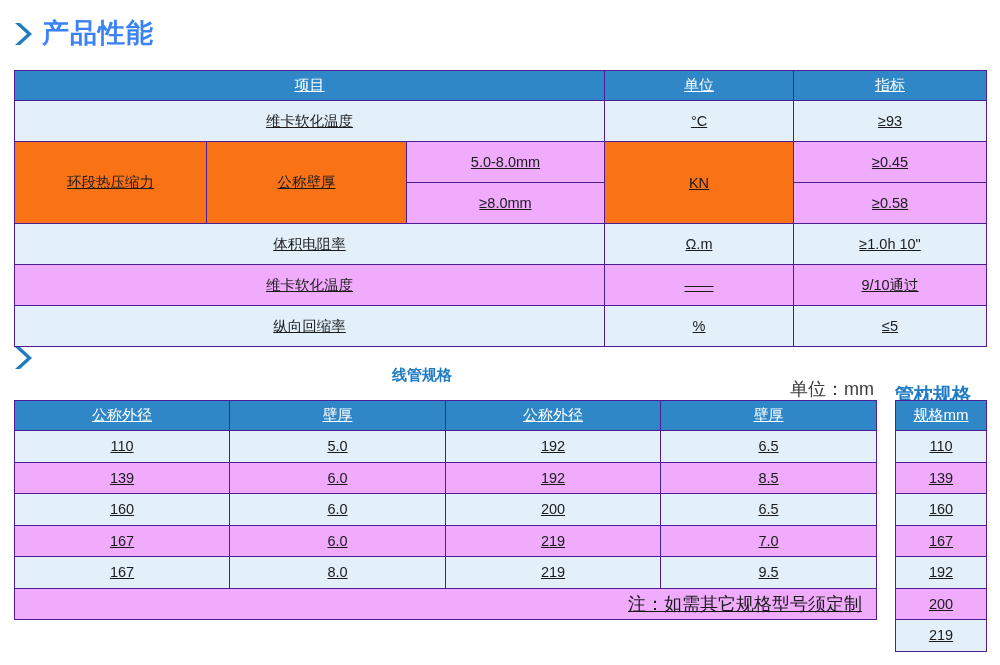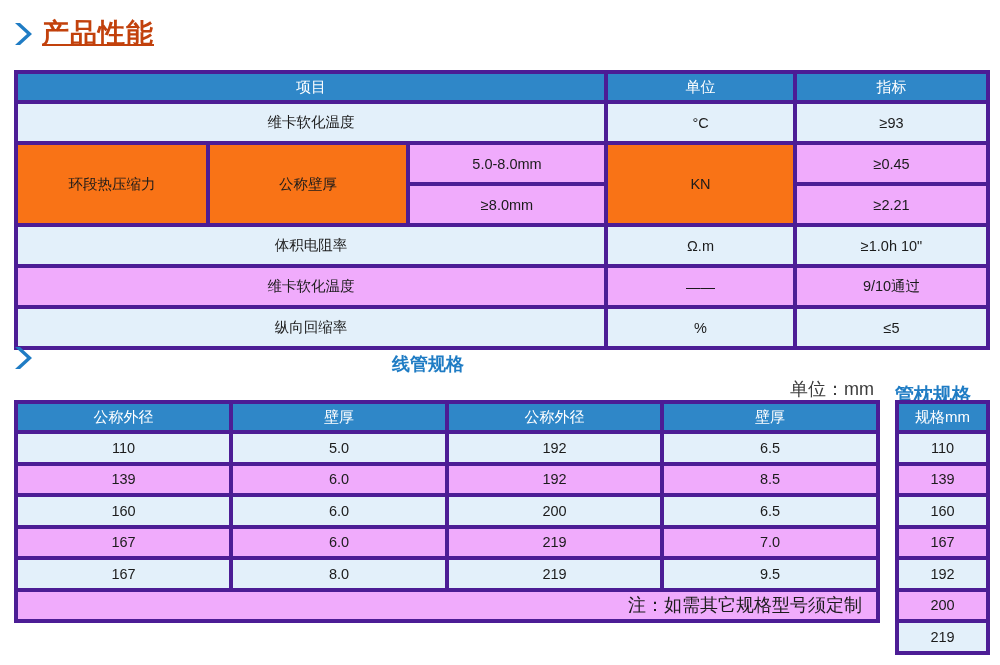--- a/index.html
+++ b/index.html
@@ -25,24 +25,23 @@
   }
   .chevron-icon {
     display: block;
     width: 18px;
     height: 26px;
     flex: 0 0 auto;
   }
   .section-heading .title {
     font-size: 27px;
     font-weight: bold;
-    color: #c2410c;
+    color: #3b82f6;
     letter-spacing: 1px;
     line-height: 1;
-    text-decoration: underline;
   }
 
   #heading-performance {
     position: absolute;
     left: 14px;
     top: 20px;
   }
   #heading-spec {
     position: absolute;
     left: 14px;
@@ -52,22 +51,23 @@
   
   table {
     border-collapse: collapse;
     table-layout: fixed;
   }
   th, td {
     text-align: center;
     vertical-align: middle;
     font-size: 14.5px;
     color: #1b1b1b;
-    border: 4px solid #4c1d95;
+    border: 1px solid #4c1d95;
     padding: 0;
+    text-decoration: underline;
   }
   th {
     background: #2f87c8;
     color: #ffffff;
     font-weight: normal;
     font-size: 15px;
     height: 30px;
   }
   .row-a td { background: #e3f0fa; }
   .row-b td { background: #f0abfc; }
@@ -101,22 +101,22 @@
     left: 895px;
     top: 400px;
     width: 91px;
   }
   #spec-side td { height: 31.5px; }
 
   
   #label-line-spec {
     position: absolute;
     left: 392px;
-    top: 352px;
-    font-size: 18px;
+    top: 366px;
+    font-size: 15px;
     font-weight: bold;
     color: #1f7cc4;
   }
   #label-unit {
     position: absolute;
     left: 790px;
     top: 377px;
     font-size: 18px;
     color: #3b3b3b;
   }
@@ -162,21 +162,21 @@
     </tr>
     <tr class="row-b">
       <td rowspan="2" class="cell-merge-left">环段热压缩力</td>
       <td rowspan="2" class="cell-merge-left">公称壁厚</td>
       <td>5.0-8.0mm</td>
       <td rowspan="2" class="cell-merge-left">KN</td>
       <td>≥0.45</td>
     </tr>
     <tr class="row-b">
       <td>≥8.0mm</td>
-      <td>≥2.21</td>
+      <td>≥0.58</td>
     </tr>
     <tr class="row-a">
       <td colspan="3">体积电阻率</td>
       <td>Ω.m</td>
       <td>≥1.0h 10"</td>
     </tr>
     <tr class="row-b">
       <td colspan="3">维卡软化温度</td>
       <td>——</td>
       <td>9/10通过</td>

